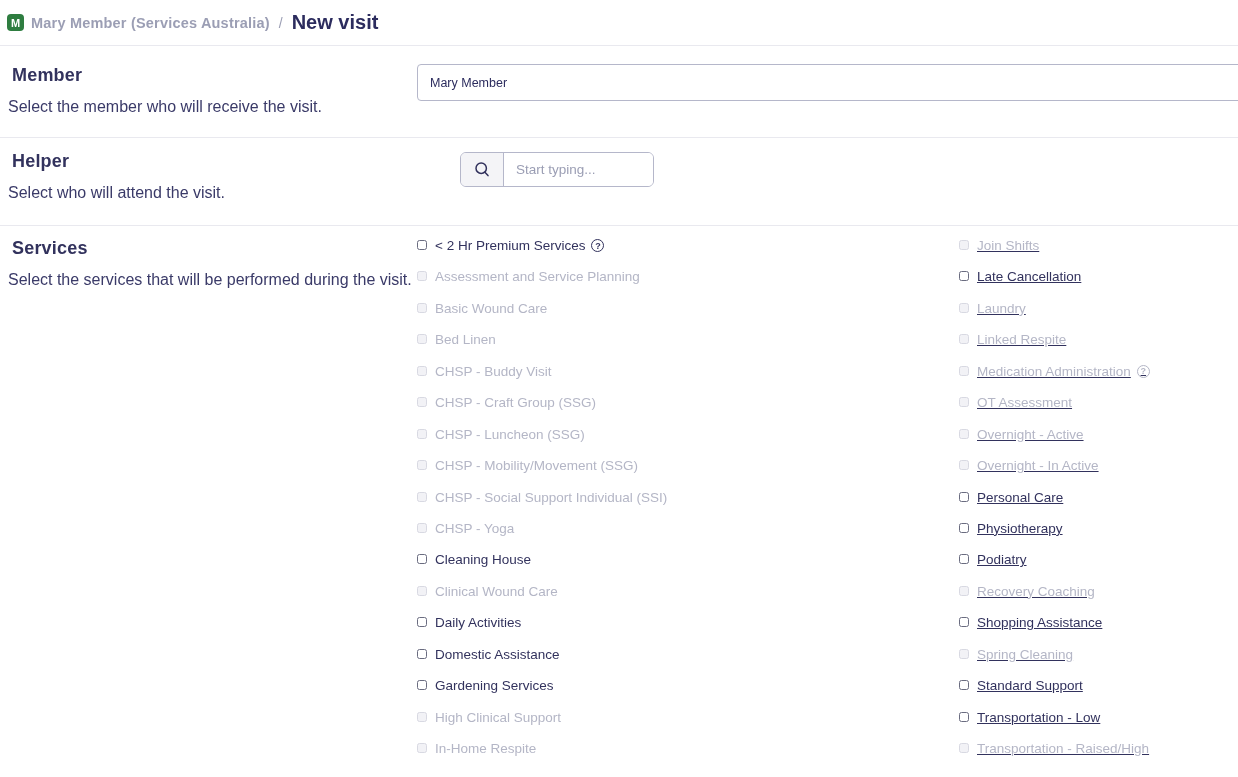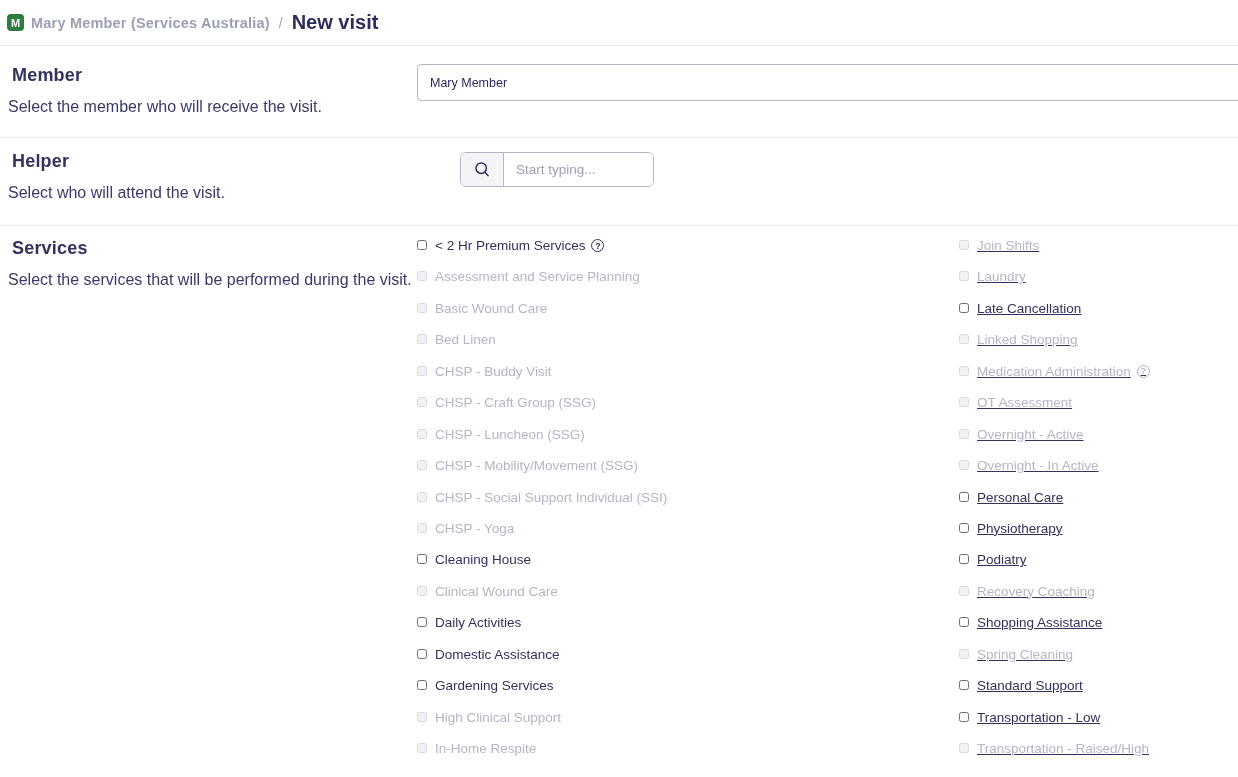--- a/index.html
+++ b/index.html
@@ -170,33 +170,33 @@
     <span class="service-label">In-Home Respite</span>
 
   </div>
       </div>
     <div class="svc-col col-right">
         <div class="service-row disabled">
     <span class="cb"></span>
     <span class="service-label">Join Shifts</span>
 
   </div>
+        <div class="service-row enabled">
+    <span class="cb"></span>
+    <span class="service-label">Late Cancellation</span>
+
+  </div>
         <div class="service-row disabled">
     <span class="cb"></span>
     <span class="service-label">Laundry</span>
 
   </div>
-        <div class="service-row enabled">
-    <span class="cb"></span>
-    <span class="service-label">Late Cancellation</span>
-
-  </div>
-        <div class="service-row disabled">
-    <span class="cb"></span>
-    <span class="service-label">Linked Shopping</span>
+        <div class="service-row disabled">
+    <span class="cb"></span>
+    <span class="service-label">Linked Respite</span>
 
   </div>
         <div class="service-row disabled">
     <span class="cb"></span>
     <span class="service-label">Medication Administration</span>
     <span class="help">?</span>
   </div>
         <div class="service-row disabled">
     <span class="cb"></span>
     <span class="service-label">OT Assessment</span>

